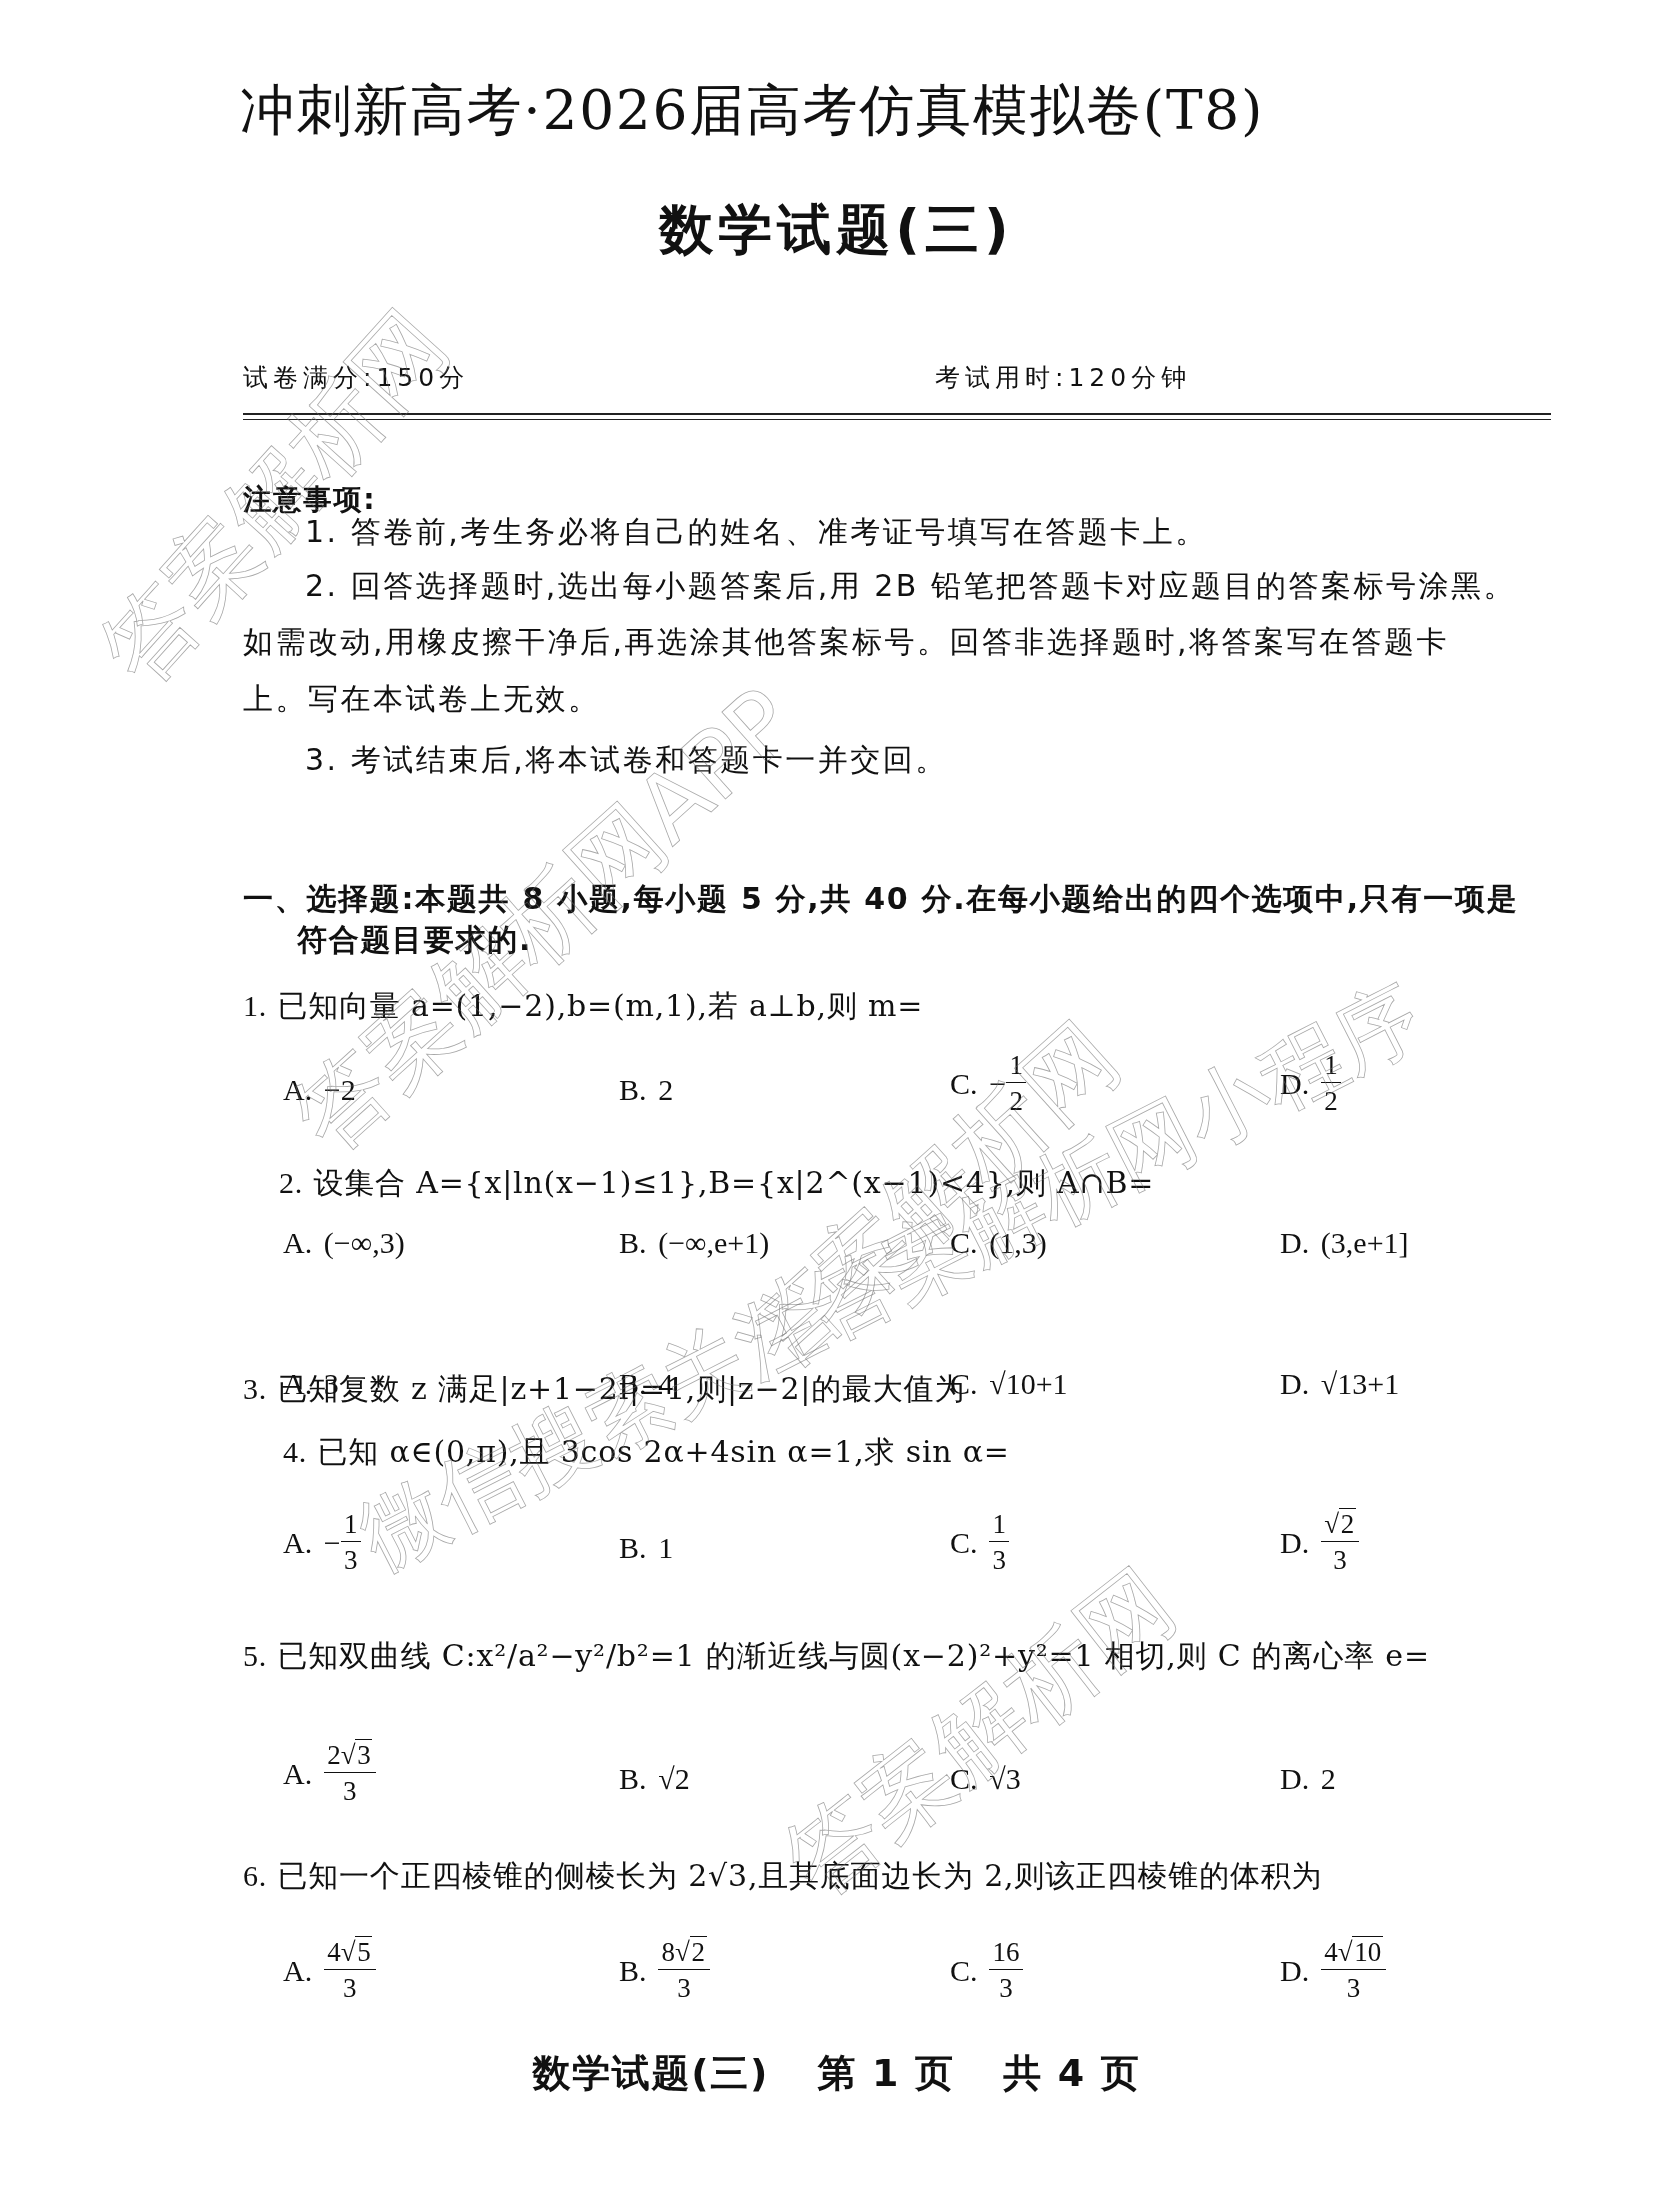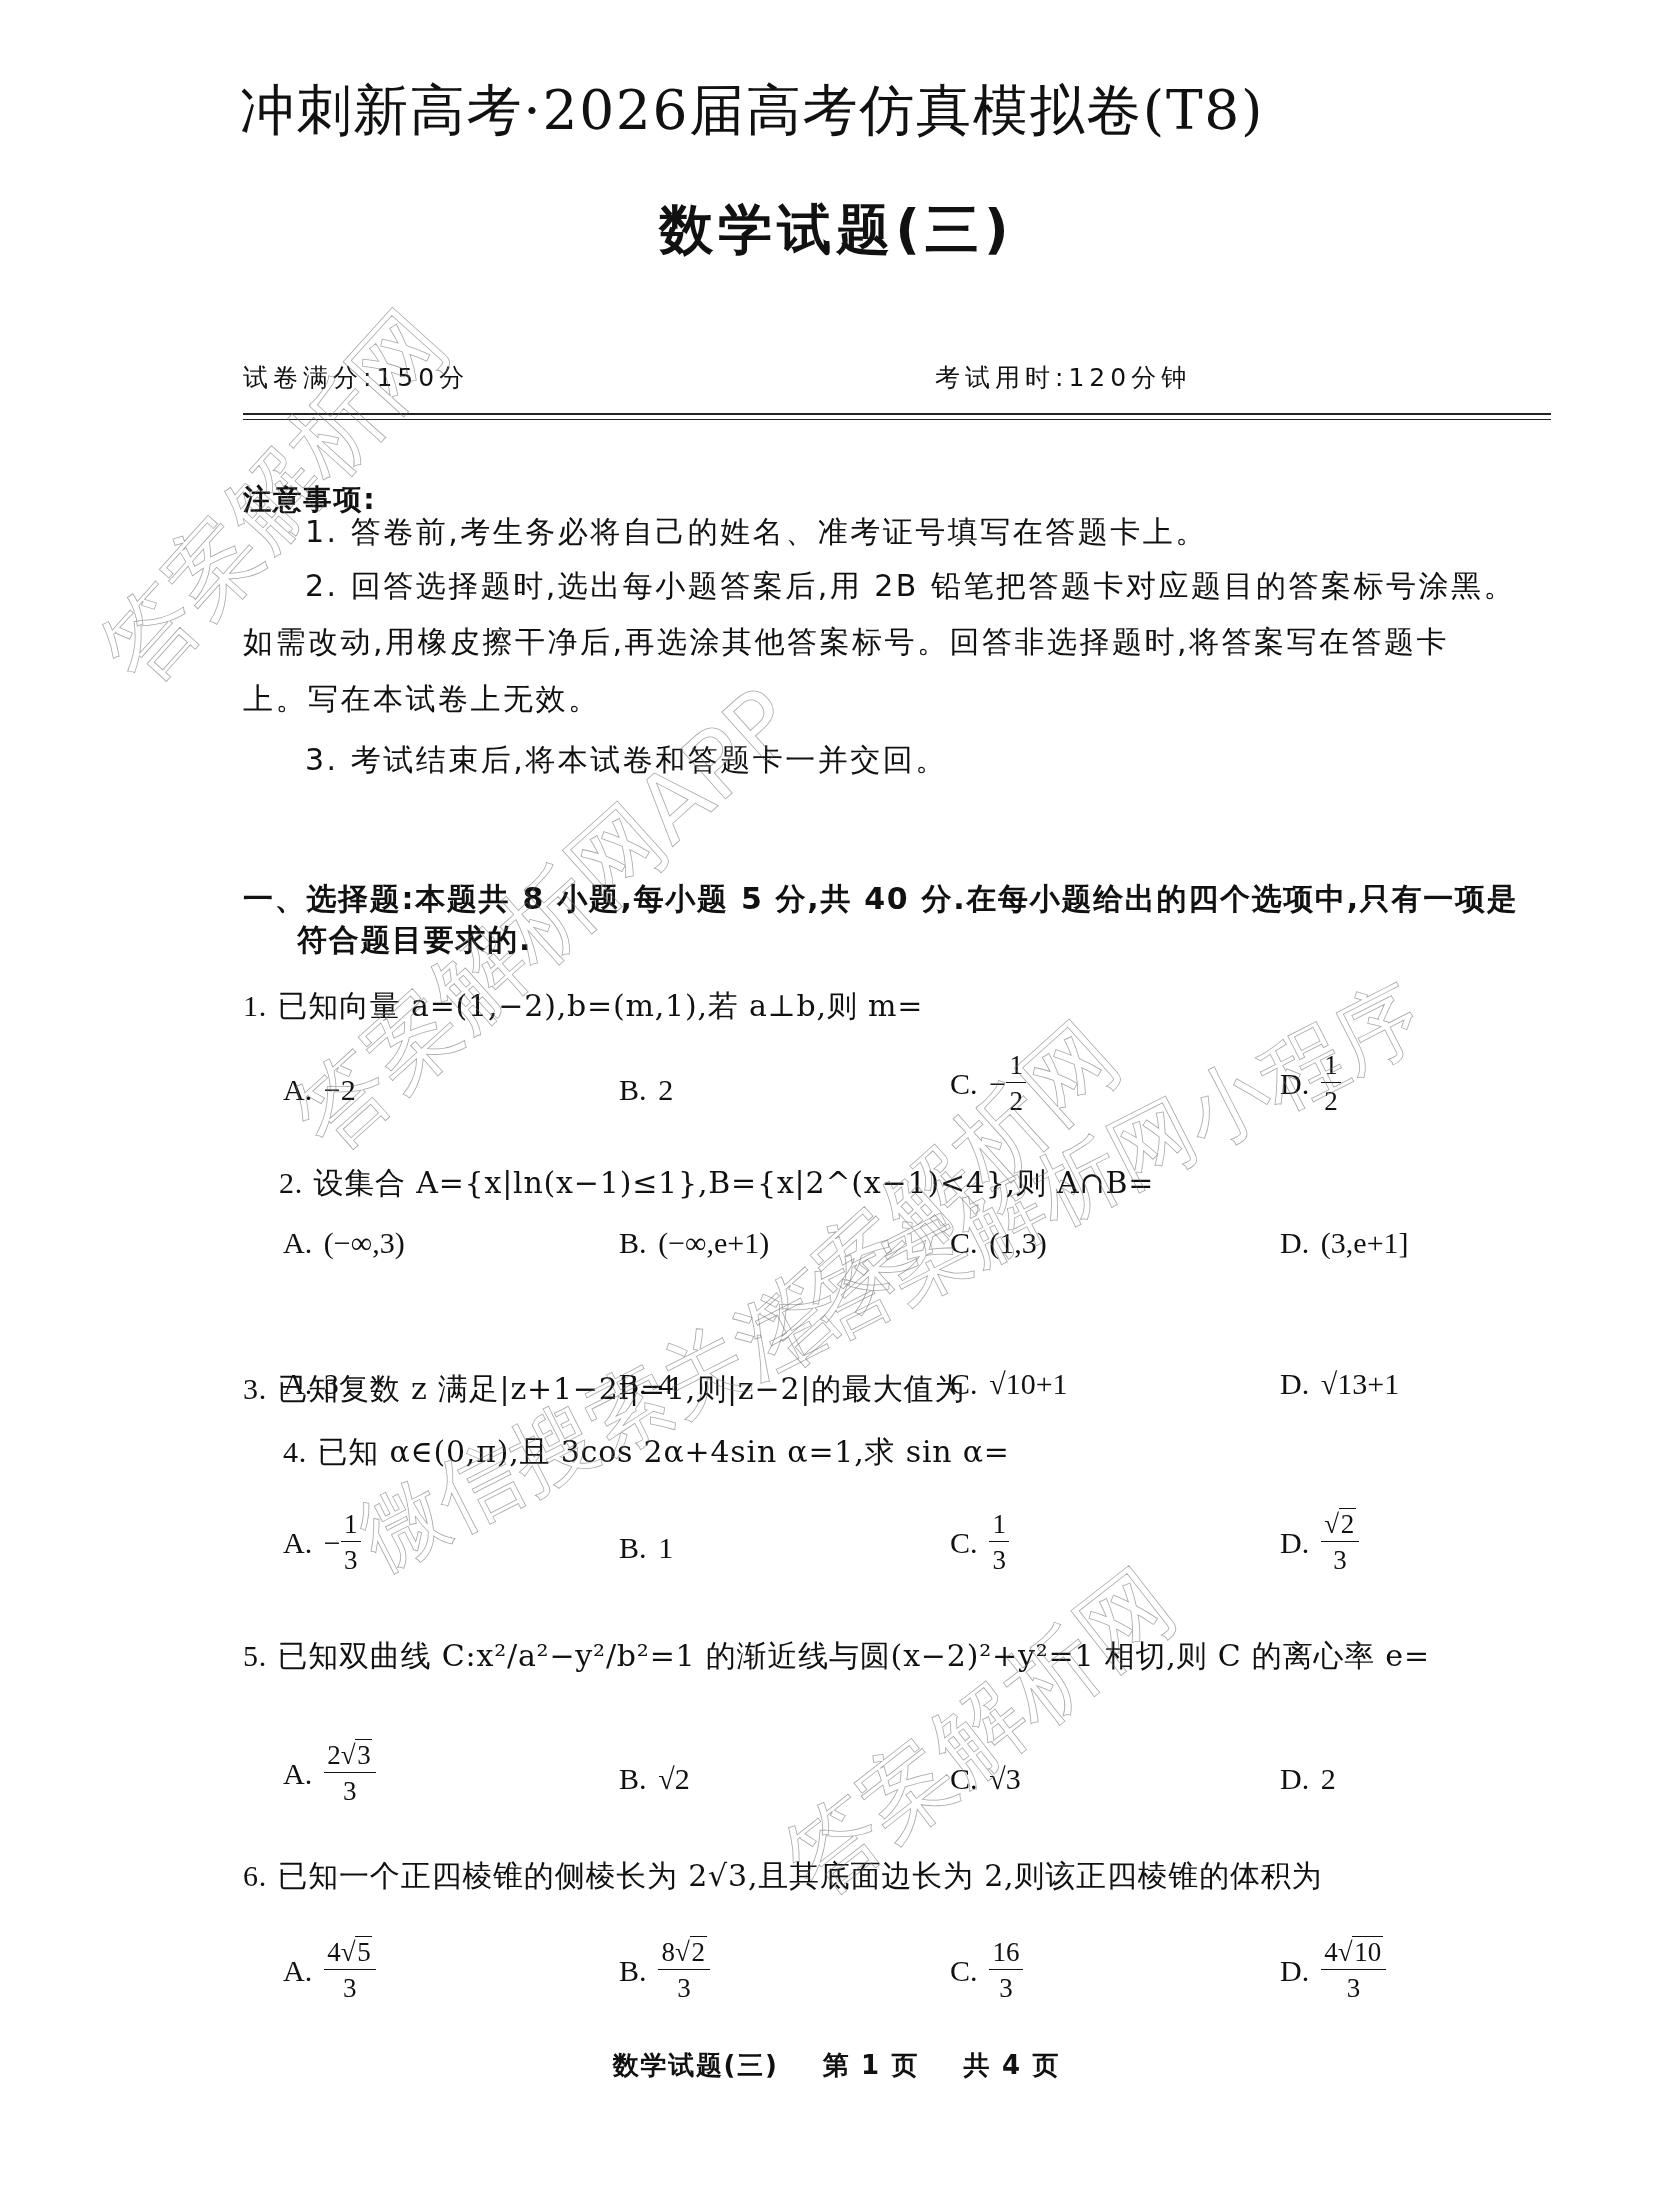--- a/index.html
+++ b/index.html
@@ -44,21 +44,21 @@
     font-family: "Liberation Serif", "DejaVu Serif", serif; display: flex; align-items: center; }
   .opt .lbl { margin-right: 11.7px; }
   .frac { display: inline-flex; flex-direction: column; align-items: center; vertical-align: middle;
     line-height: 1; font-size: 27px; }
   .frac .n { padding: 0 3.3px 3.3px; border-bottom: 1.7px solid #111; }
   .frac .d { padding-top: 5px; }
   .sqrt { display: inline-block; }
   .sqrt .rad { border-top: 1.7px solid #111; padding: 0 1.7px; }
 
   .footer { position: absolute; left: 0; width: 1673px; top: 2048px; text-align: center;
-    font-size: 26px; font-weight: bold; font-family: "DejaVu Sans", sans-serif; letter-spacing: 1.7px; }
+    font-size: 38px; font-weight: bold; font-family: "DejaVu Sans", sans-serif; letter-spacing: 1.7px; }
   .footer span { margin: 0 16.7px; }
 
   .wm { position: absolute; color: rgba(110,110,110,0.55); font-family: "DejaVu Sans", sans-serif;
     font-weight: normal; white-space: nowrap; transform-origin: left bottom; pointer-events: none;
     -webkit-text-stroke: 0.8px rgba(110,110,110,0.6); color: transparent; }
 </style>
 </head>
 <body>
 
 <div class="page">

